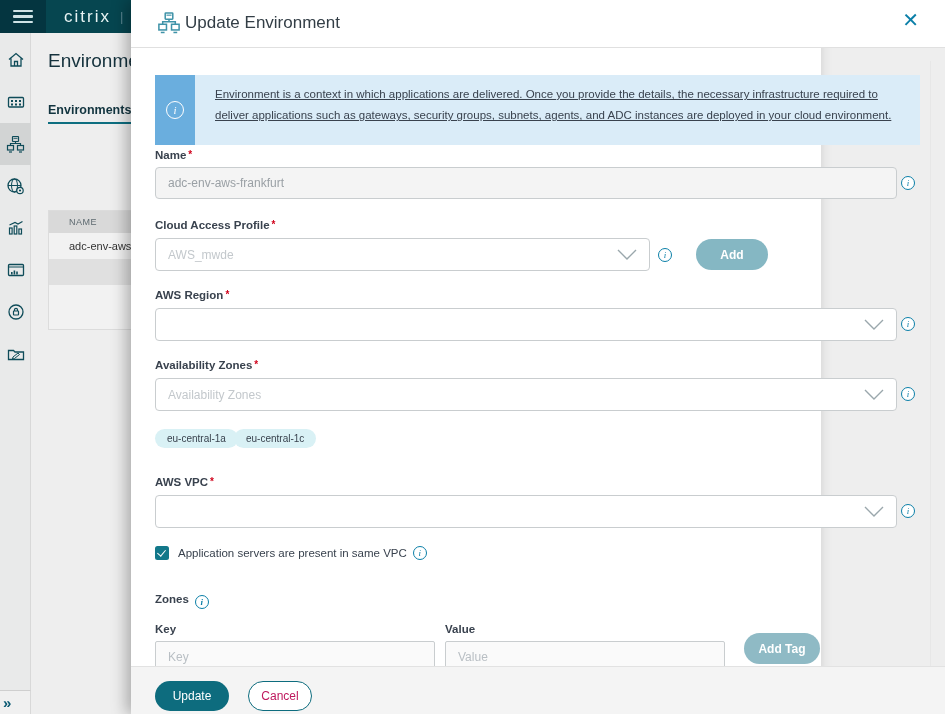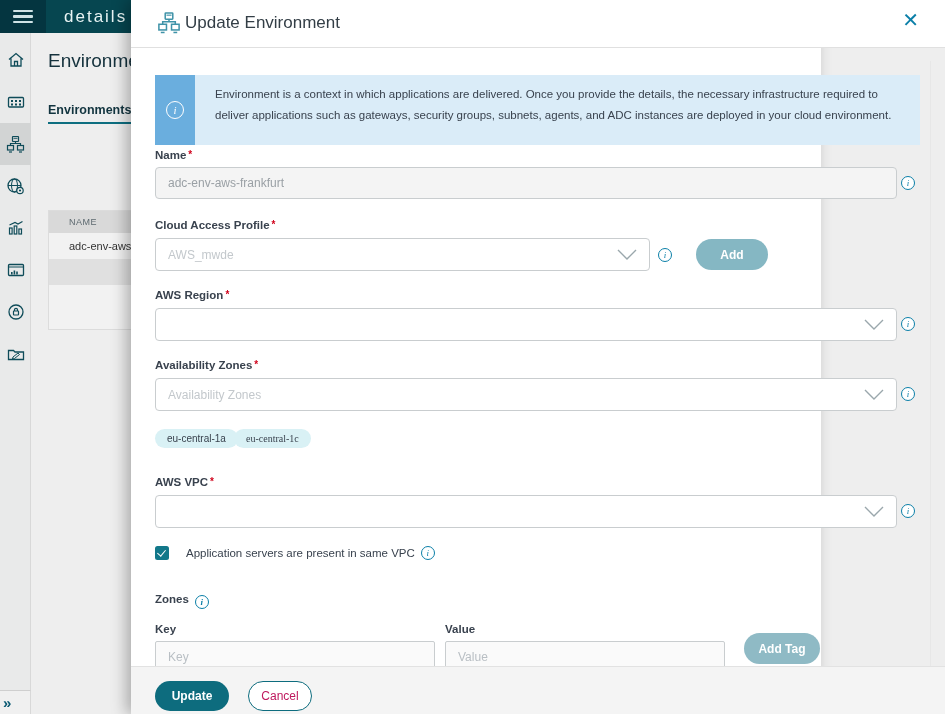--- a/index.html
+++ b/index.html
@@ -38,21 +38,21 @@
   .modal-header { position:absolute; left:0; top:0; width:814px; height:48px; border-bottom:1px solid #e0e0e0; background:#fff; }
   .modal-title-icon { position:absolute; left:26px; top:11px; }
   .modal-title { position:absolute; left:54px; top:13px; font-size:17px; color:#333e46; }
   .modal-close { position:absolute; right:26px; top:10px; font-size:20px; color:#0b7fa8; cursor:pointer; line-height:1; font-weight:400; }
   .modal-body { position:absolute; left:0; top:49px; width:814px; height:617px; overflow:hidden; }
   .scroll-edge { position:absolute; left:799px; top:12px; width:1px; height:605px; background:#e7e7e7; }
 
   
   .banner { position:absolute; left:24px; top:26px; width:765px; height:70px; display:flex; }
   .banner-icon-box { width:40px; background:#6aaede; display:flex; align-items:center; justify-content:center; flex:none; }
-  .banner-body { flex:1; background:#daecf8; color:#39424e; font-size:11.5px; line-height:1.85; padding:9px 16px 11px 20px; }
+  .banner-body { flex:1; background:#daecf8; color:#39424e; font-size:11.5px; line-height:1.85; padding:9px 16px 11px 20px;text-decoration:underline; }
   .info-circle-white { width:18px; height:18px; border:1.6px solid #ffffff; border-radius:50%; color:#ffffff; font-size:11px; display:flex; align-items:center; justify-content:center; font-family:"Liberation Serif",serif; font-style:italic; }
 
   
   .f-label { position:absolute; font-size:11.5px; font-weight:bold; color:#39424e; white-space:nowrap; }
   .req::after { content:"*"; color:#d0021b; font-size:10px; vertical-align:top; margin-left:2px; }
   .txt-input { position:absolute; height:32px; border:1px solid #c9cdcf; border-radius:4px; background:#fff; font-size:12px; color:#6d7479; padding:0 12px; font-family:"Liberation Sans",sans-serif; }
   .txt-input::placeholder { color:#b9bfc4; }
   .txt-input:disabled { background:#f4f4f4; color:#9aa0a5; }
   .dropdown { position:absolute; height:33px; border:1px solid #c9cdcf; border-radius:4px; background:#fff; display:flex; align-items:center; cursor:pointer; }
   .dd-placeholder { flex:1; font-size:12px; color:#c3c8cc; padding-left:12px; white-space:nowrap; overflow:hidden; }
@@ -60,41 +60,41 @@
   .info-icon { position:absolute; width:14px; height:14px; border:1.3px solid #0b7fa8; border-radius:50%; color:#0b7fa8; font-size:9px; display:flex; align-items:center; justify-content:center; font-family:"Liberation Serif",serif; font-style:italic; cursor:pointer; background:#fff; }
   .info-inline { position:static; display:inline-flex; vertical-align:-2px; margin-left:6px; }
 
   .pill-btn { position:absolute; border:none; border-radius:16px; background:#85b7c3; color:#ffffff; font-size:12px; font-weight:bold; cursor:pointer; font-family:"Liberation Sans",sans-serif; }
 
   .chip { position:absolute; height:19px; background:#d9f1f5; border-radius:10px; color:#39424e; font-size:10px; display:flex; align-items:center; padding:0 12px; }
 
   .checkbox-row { position:absolute; left:24px; top:497px; display:flex; align-items:center; }
   .checkbox { width:14px; height:14px; background:#12788a; border-radius:2.5px; position:relative; cursor:pointer; flex:none; }
   .checkbox.checked::after { content:""; position:absolute; left:4px; top:1.5px; width:4px; height:7px; border:solid #fff; border-width:0 1.8px 1.8px 0; transform:rotate(40deg); }
-  .checkbox-label { font-size:11.5px; color:#39424e; margin-left:17px; white-space:nowrap; }
+  .checkbox-label { font-size:11.5px; color:#39424e; margin-left:9px; white-space:nowrap; }
 
   
   .modal-footer { position:absolute; left:0; top:666px; width:814px; height:48px; background:#f4f4f4; border-top:1px solid #e2e2e2; }
-  .btn-primary { position:absolute; left:24px; top:14px; width:74px; height:30px; border:none; border-radius:15px; background:#0d6c7e; color:#fff; font-size:12px; font-weight:bold; cursor:pointer; font-family:"Liberation Sans",sans-serif; }
+  .btn-primary { position:absolute; left:24px; top:14px; width:74px; height:30px; border:none; border-radius:15px; background:#0d6c7e; color:#fff; font-size:12px; font-weight:normal; cursor:pointer; font-family:"Liberation Sans",sans-serif; }
   .btn-secondary { position:absolute; left:117px; top:14px; width:64px; height:30px; border:1.5px solid #0d6c7e; border-radius:15px; background:#fff; color:#be185d; font-size:12px; cursor:pointer; font-family:"Liberation Sans",sans-serif; }
 </style>
 </head>
 <body>
 
 <div id="stage">
 
   <div class="app-header">
     <div class="burger-box">
       <div class="burger">
           <span></span>
           <span></span>
           <span></span>
         </div>
     </div>
-    <div class="brand">details</div>
+    <div class="brand">citrix</div>
     <div class="brand-divider">|</div>
     <div class="app-label">Ap</div>
   </div>
 
   <div class="sidebar">
     <div class="side-item" style="margin-top:6px;">
       <svg width="18" height="18" viewBox="0 0 18 18">
           <path d="M2 8.5 L9 2.5 L16 8.5 M4 7.5 V15 H14 V7.5 M7.5 15 V10.5 H10.5 V15" fill="none" stroke="#0f4c59" stroke-width="1.3"></path>
         </svg>
     </div>
@@ -232,21 +232,21 @@
         <div class="dd-placeholder">Availability Zones</div>
         <div class="dd-chevron">
           <svg width="20" height="11" viewBox="0 0 20 11">
               <polyline points="1,1 10,10 19,1" fill="none" stroke="#9aa7ac" stroke-width="1.4"></polyline>
             </svg>
         </div>
       </div>
       <span class="info-icon" style="left:770px; top:338px;">i</span>
 
       <div class="chip" style="left:24px; top:380px;">eu-central-1a</div>
-      <div class="chip" style="left:103px; top:380px;font-family:Liberation Serif, serif;">eu-central-1c</div>
+      <div class="chip" style="left:103px; top:380px;">eu-central-1c</div>
 
       <div class="f-label req" style="left:24px; top:427px;">AWS VPC</div>
       <div class="dropdown" style="left:24px; top:446px; width:742px;">
         <div class="dd-placeholder"></div>
         <div class="dd-chevron">
           <svg width="20" height="11" viewBox="0 0 20 11">
               <polyline points="1,1 10,10 19,1" fill="none" stroke="#9aa7ac" stroke-width="1.4"></polyline>
             </svg>
         </div>
       </div>

